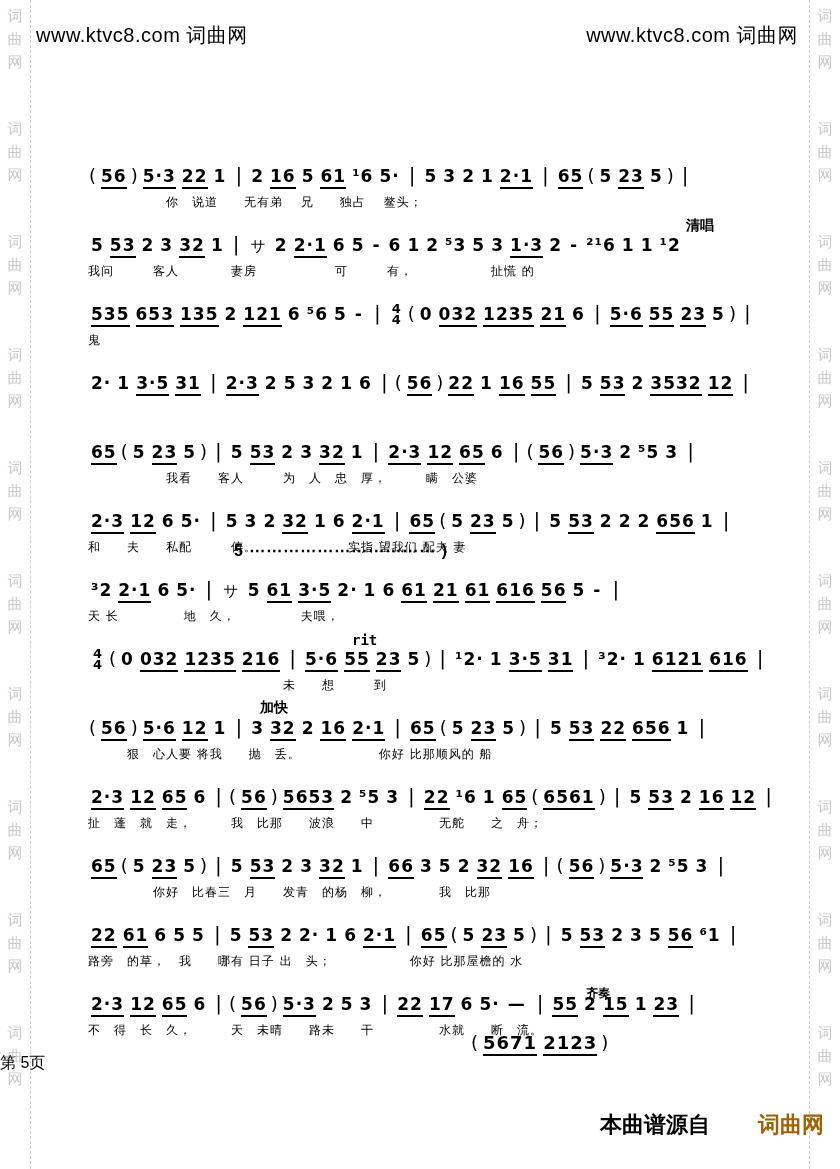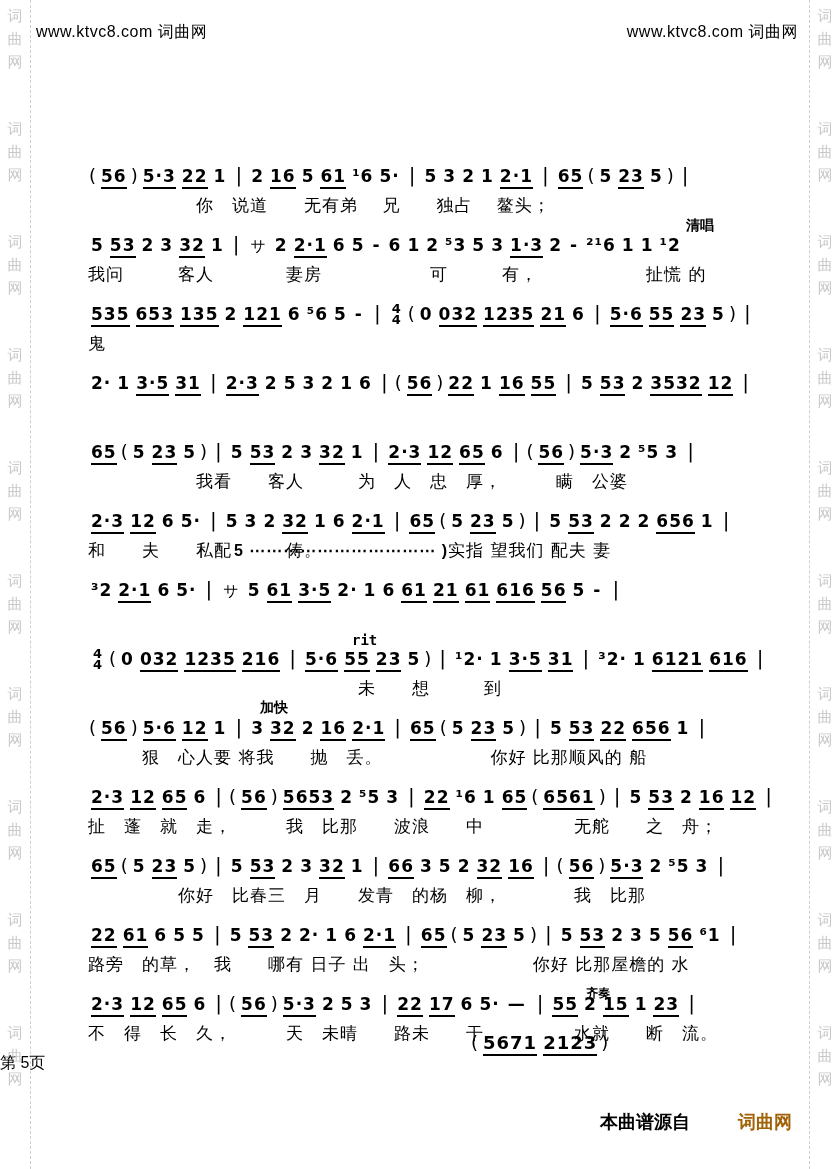--- a/index.html
+++ b/index.html
@@ -8,55 +8,55 @@
     font-family:"Liberation Sans",sans-serif;color:#000;overflow:hidden;
   }
   
   .wm{position:absolute;top:0;bottom:0;width:30px;color:#c9c9c9;
       font-size:15px;text-align:center;padding-top:4px;}
   .wm-left{left:0;border-right:1px dashed #cfcfcf;}
   .wm-right{right:0;border-left:1px dashed #cfcfcf;}
   .wm-ch{line-height:23px;}
   .wm-gap{height:44px;}
   
-  .hdr{position:absolute;top:22px;font-size:16px;letter-spacing:0.5px;}
+  .hdr{position:absolute;top:22px;font-size:20px;letter-spacing:0.5px;}
   .hdr-left{left:36px;}
   .hdr-right{right:42px;}
   
   .score{position:absolute;left:88px;top:150px;width:676px;}
   .system{position:relative;height:69px;}
   .notes-line{
     display:flex;align-items:baseline;padding-top:13px;
     font-family:"DejaVu Sans",sans-serif;font-weight:bold;font-size:17px;
     white-space:nowrap;
   }
   .tk{margin:0 3px;letter-spacing:1px;}
   .beam{border-bottom:2px solid #000;padding-bottom:1px;}
   .bar{font-weight:normal;font-size:20px;margin:0 6px;letter-spacing:0;}
   .paren{font-weight:normal;font-size:18px;margin:0 1px;}
   .dash{margin:0 5px;}
   .ban{font-weight:normal;font-size:15px;margin:0 5px;}
   .ts{display:inline-flex;flex-direction:column;line-height:11px;
       font-size:13px;margin:0 5px;align-self:center;text-align:center;}
-  .lyrics-line{white-space:pre;font-size:17px;margin-top:5px;
+  .lyrics-line{white-space:pre;font-size:12px;margin-top:5px;
       font-family:"DejaVu Serif",serif;letter-spacing:1px;}
   
   .ann{position:absolute;font-size:14px;font-weight:bold;white-space:pre;}
   .ann:empty{display:none;}
   .sys2 .ann-above{top:-2px;left:598px;}
   .sys8 .ann-above{top:-1px;left:264px;font-family:"DejaVu Sans Mono",monospace;font-size:14px;}
   .sys9 .ann-above{top:-3px;left:172px;text-align:right;}
   .sys6 .ann-below{top:46px;left:146px;font-size:16px;letter-spacing:1px;}
   .sys12 .ann-below{top:44px;left:382px;text-align:right;}
   .sys12 .ann-below .ann-label{display:block;font-size:12px;font-weight:bold;margin-left:18px;margin-bottom:-2px;}
   .sys12 .ann-below .ann-notes{display:flex;font-family:"DejaVu Sans",sans-serif;font-size:18px;font-weight:bold;}
   
   .page-num{position:absolute;top:1053px;left:0;width:100%;font-size:16px;}
   .credit{position:absolute;top:1110px;left:600px;display:flex;gap:48px;
-      font-size:18px;font-weight:bold;white-space:nowrap;}
+      font-size:22px;font-weight:bold;white-space:nowrap;}
 </style>
 </head>
 <body>
 
 <div class="wm wm-left">
     <div class="wm-ch">词</div>
     <div class="wm-ch">曲</div>
     <div class="wm-ch">网</div>
     <div class="wm-gap"></div>
     <div class="wm-ch">词</div>
@@ -353,20 +353,21 @@
         <span class="tk">6</span>
         <span class="tk beam">61</span>
         <span class="tk beam">21</span>
         <span class="tk beam">61</span>
         <span class="tk beam">616</span>
         <span class="tk beam">56</span>
         <span class="tk">5</span>
         <span class="tk dash">-</span>
         <span class="tk bar">|</span>
       </div>
+    <div class="lyrics-line">天 长　　　　　地　久，　　　　　夫喂，</div>
   </div>
   <div class="system sys8">
     <div class="ann ann-above">rit</div>
     <div class="notes-line">
         <span class="tk ts">
           <span>4</span>
           <span>4</span>
         </span>
         <span class="tk paren">(</span>
         <span class="tk">0</span>

